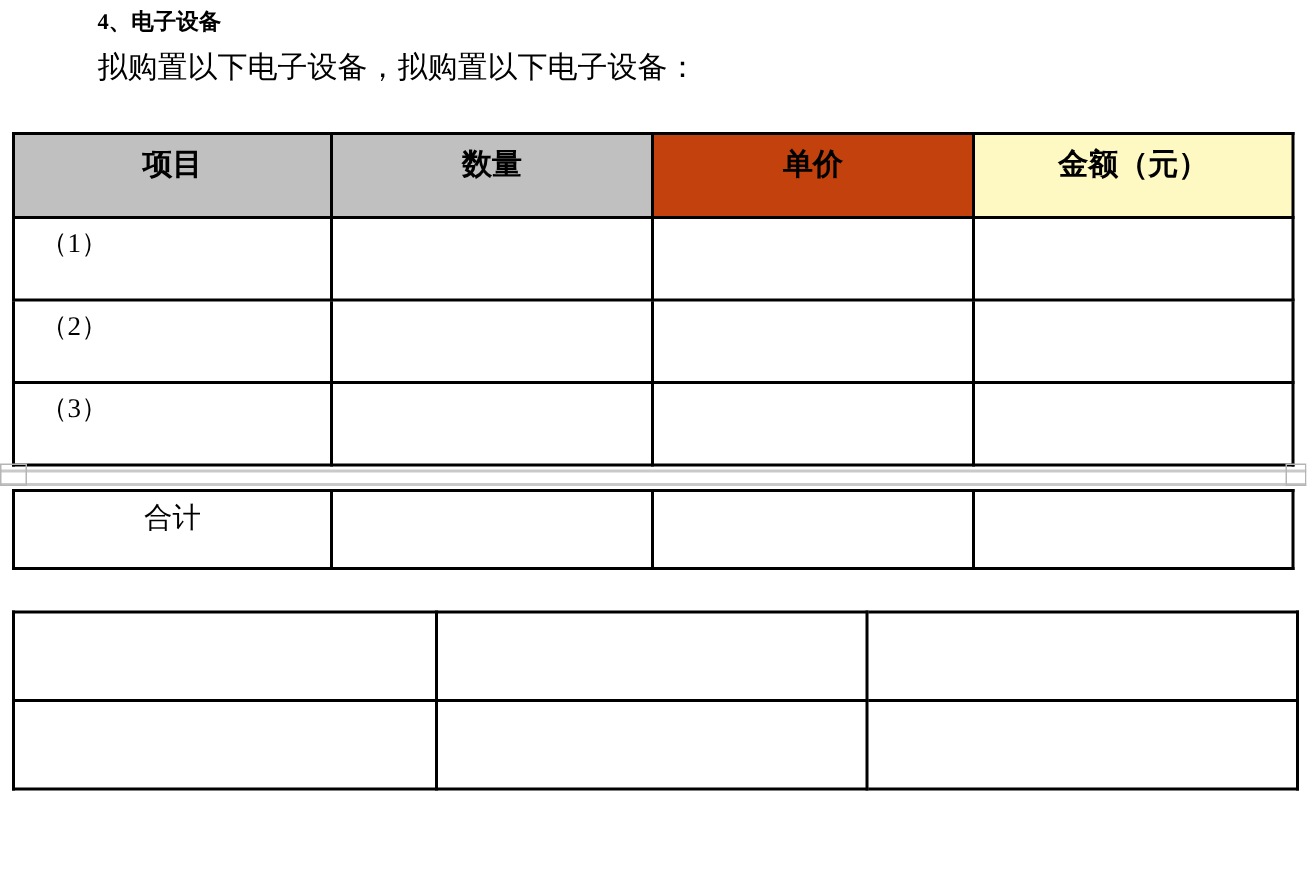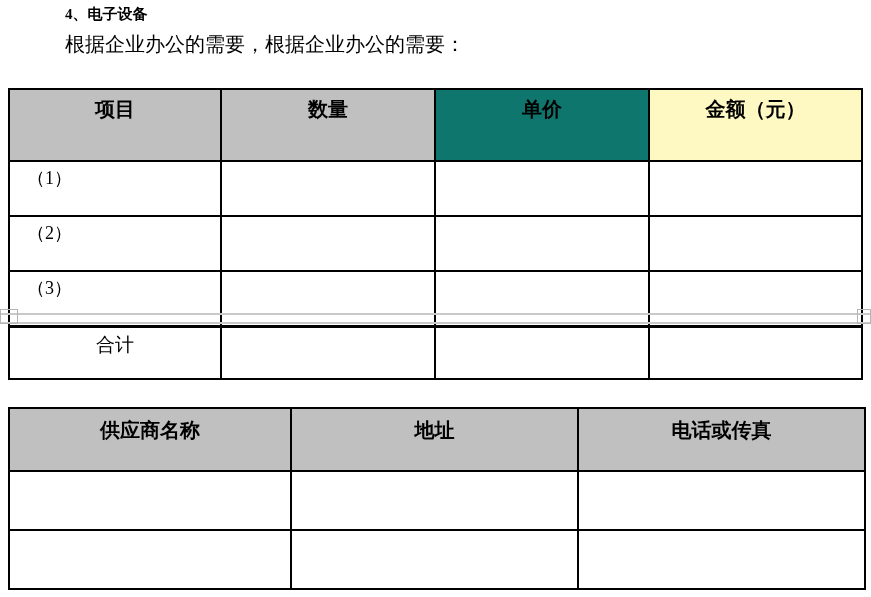--- a/index.html
+++ b/index.html
@@ -35,21 +35,21 @@
     background: #c0c0c0;
     font-weight: bold;
     text-align: center;
     font-size: 20px;
     padding: 6px 2px 0 2px;
   }
   td { font-size: 18px; padding: 4px 2px 0 2px; }
 
   
   .tbl1 { left: 8px; top: 88px; width: 853px; }
-  .tbl1 th { height: 72px; }
+  .tbl1 th { height: 56px; }
   .tbl1 td { height: 55px; }
   .tbl1 td.item-label { text-align: left; padding-left: 17px; }
 
   
   .tbl-total { left: 8px; top: 326px; width: 853px; }
   .tbl-total td { height: 52px; }
   .tbl-total td.total-label { text-align: center; font-size: 19px; }
 
   
   .tbl2 { left: 8px; top: 407px; width: 856px; }
@@ -66,34 +66,34 @@
     border: 1px solid #b5b5b5; background: transparent;
     box-sizing: border-box;
   }
   .pb-box-left { left: 0; width: 18px; }
   .pb-box-right { right: 0; width: 14px; }
 </style>
 </head>
 <body>
 
 <div class="heading">4、电子设备</div>
-<div class="intro">根据企业办公的需要，根据企业办公的需要：</div>
+<div class="intro">拟购置以下电子设备，拟购置以下电子设备：</div>
 
 <table class="tbl1">
   <colgroup>
     <col style="width:212px">
       <col style="width:214px">
       <col style="width:214px">
       <col style="width:213px">
   </colgroup>
   <tbody>
     <tr>
       <th style="background: rgb(192, 192, 192);">项目</th>
       <th style="background: rgb(192, 192, 192); margin-top: 45px;">数量</th>
-      <th style="background: #0f766e; font-family: Liberation Serif, serif;">单价</th>
+      <th style="background: #c2410c; font-family: Liberation Serif, serif;">单价</th>
       <th style="background: #fef9c3;">金额（元）</th>
     </tr>
     <tr>
       <td class="item-label">（1）</td>
       <td></td>
       <td></td>
       <td></td>
     </tr>
     <tr>
       <td class="item-label">（2）</td>
@@ -135,25 +135,20 @@
 </table>
 
 <table class="tbl2">
   <colgroup>
     <col style="width:282px">
       <col style="width:287px">
       <col style="width:287px">
   </colgroup>
   <tbody>
     <tr>
-      <th style="background: rgb(192, 192, 192);">供应商名称</th>
-      <th style="background: rgb(192, 192, 192);">地址</th>
-      <th style="background: rgb(192, 192, 192);">电话或传真</th>
-    </tr>
-    <tr>
       <td></td>
       <td></td>
       <td></td>
     </tr>
     <tr>
       <td></td>
       <td></td>
       <td></td>
     </tr>
   </tbody>

